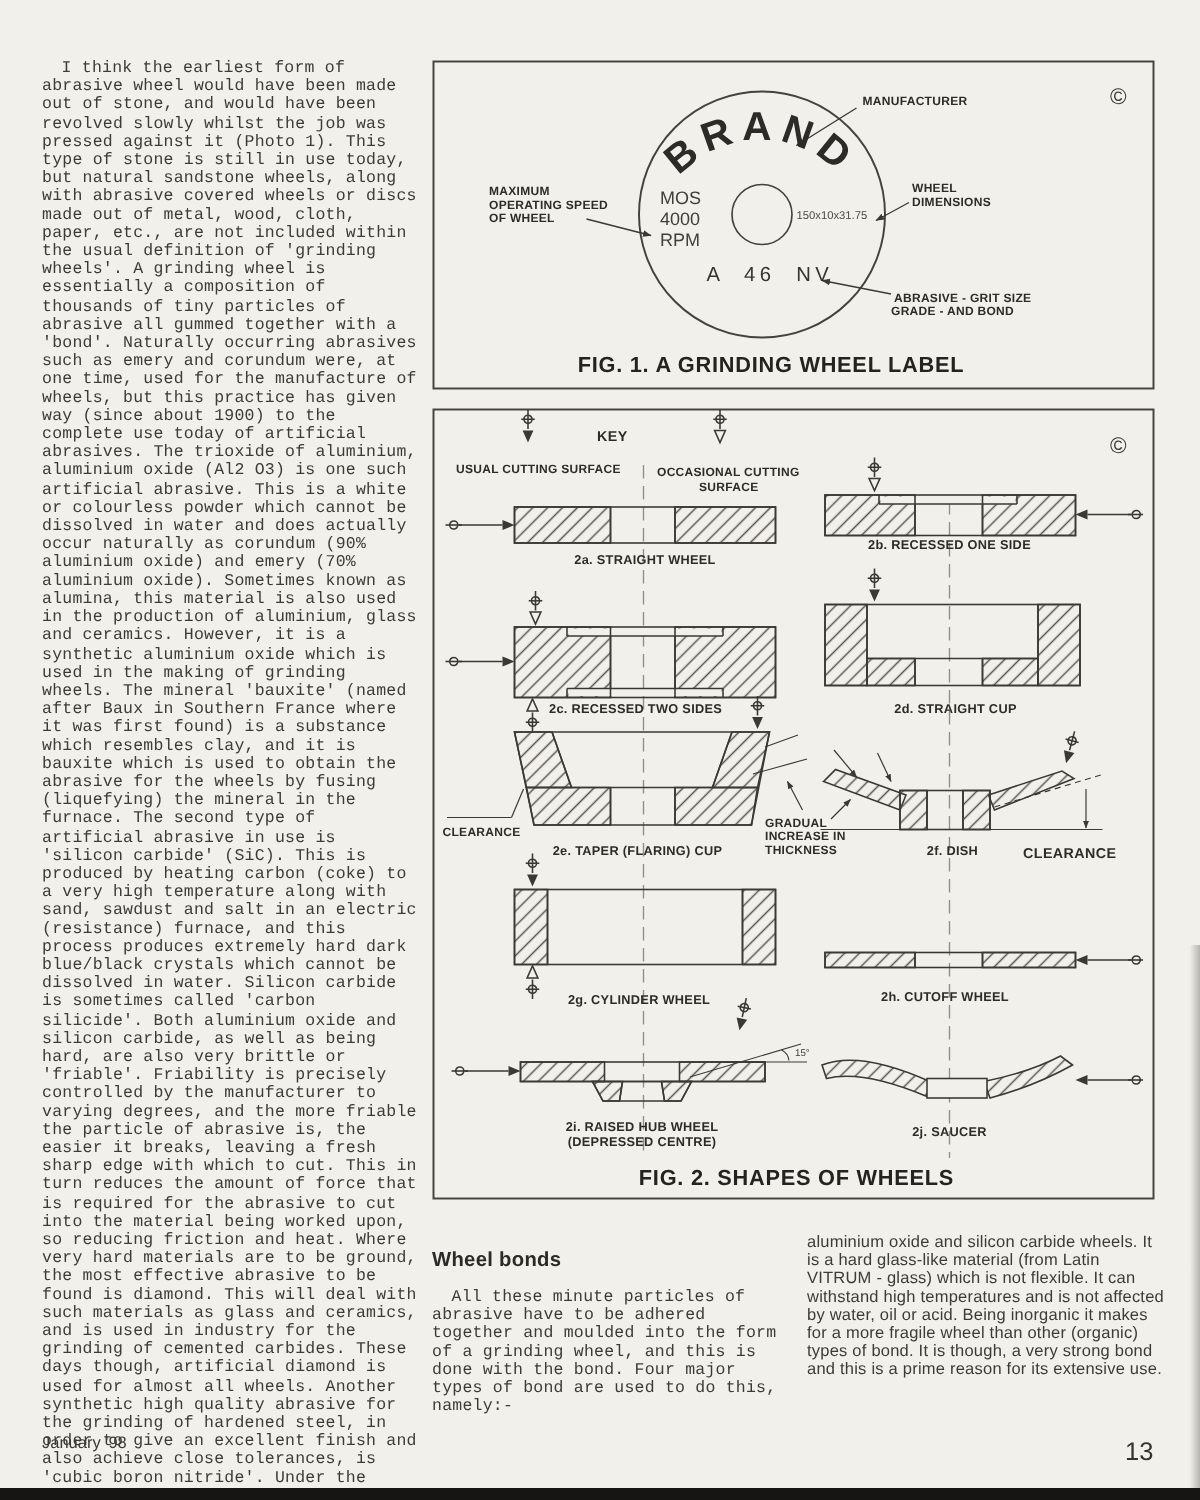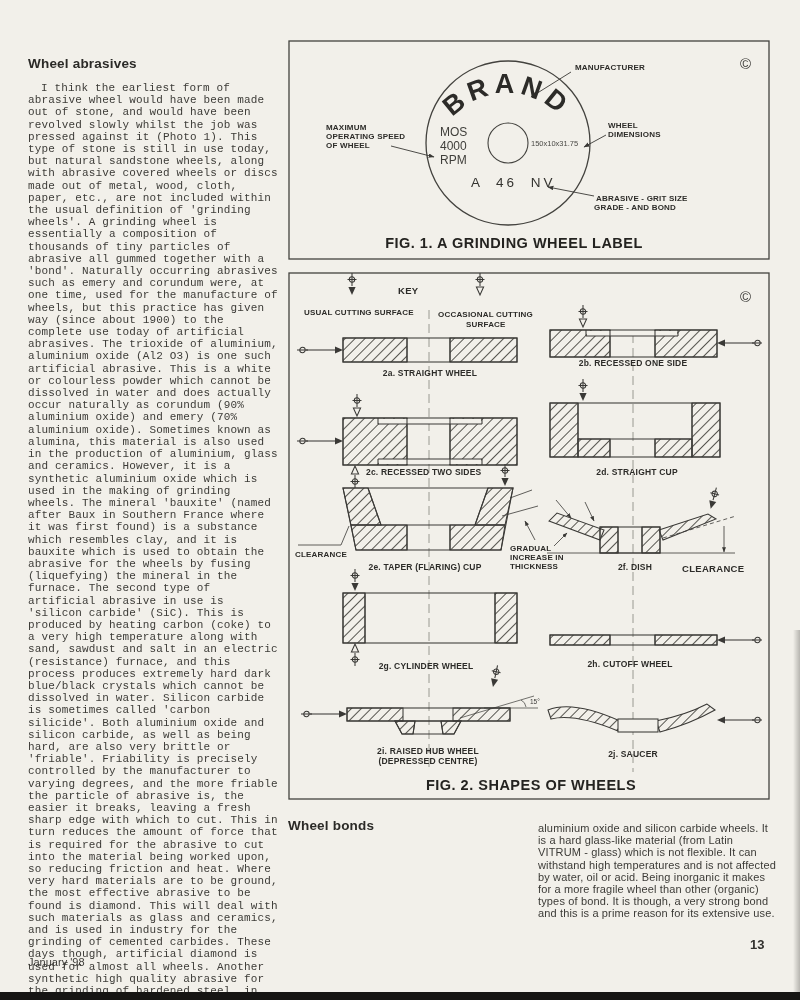--- a/index.html
+++ b/index.html
@@ -16,23 +16,23 @@
   .sec-head {
     font-size:13.5px; font-weight:bold; color:#2b2a27;
     margin:16px 0 11px 0; letter-spacing:0.2px;
   }
   .col-left { position:absolute; left:28px; top:40px; width:252px; }
   .fig1-panel { position:absolute; left:288px; top:40px; width:482px; height:220px; }
   .fig2-panel { position:absolute; left:288px; top:272px; width:482px; height:528px; }
   .bonds { position:absolute; left:288px; top:818px; width:490px; }
   .bonds-col1 { position:absolute; left:0; top:0; width:238px; }
   .bonds-col2 { position:absolute; left:250px; top:4px; width:239px; }
-  .bonds .sec-head { margin:0 0 12px 0; }
+  .bonds .sec-head { margin:14px 0 12px 0; }
   .footer-date { position:absolute; left:28px; top:956px; font-size:11px; color:#3c3b37; }
-  .page-num { position:absolute; left:750px; top:937px; font-size:13px; font-weight:bold; color:#33322f; }
+  .page-num { position:absolute; left:750px; top:958px; font-size:17px; font-weight:normal; color:#33322f; }
   .bottom-strip { position:absolute; left:0; top:992px; width:800px; height:8px; background:#161513; }
   .right-shadow { position:absolute; right:0; top:630px; width:7px; height:362px;
     background:linear-gradient(to left, rgba(45,44,40,0.30), rgba(45,44,40,0)); }
 
   
   svg text { stroke:none; }
   .fl  { font:bold 8px  "Liberation Sans", sans-serif; fill:#2d2c29; letter-spacing:0.2px; }
   .fl9 { font:bold 9.5px "Liberation Sans", sans-serif; fill:#2d2c29; letter-spacing:0.3px; }
   .fc  { font:bold 8.5px "Liberation Sans", sans-serif; fill:#2d2c29; letter-spacing:0.2px; }
   .ft  { font:bold 14.5px "Liberation Sans", sans-serif; fill:#242320; letter-spacing:0.5px; }
@@ -40,21 +40,20 @@
   .sm  { font:7.5px "Liberation Sans", sans-serif; fill:#4a4945; }
   .mk  { font:13.5px "Liberation Sans", sans-serif; fill:#353430; letter-spacing:3px; word-spacing:7px; }
   .cp  { font:15px "Liberation Sans", sans-serif; fill:#3a3936; }
   .brand { font:bold 27px "Liberation Sans", sans-serif; fill:#2c2b28; letter-spacing:5px; }
   .deg { font:6.5px "Liberation Sans", sans-serif; fill:#3a3936; }
 </style>
 </head>
 <body>
 
 <div class="col-left">
-  <div class="sec-head">Wheel abrasives</div>
   <div class="page-text indent">I think the earliest form of abrasive wheel would have been made out of stone, and would have been revolved slowly whilst the job was pressed against it (Photo 1). This type of stone is still in use today, but natural sandstone wheels, along with abrasive covered wheels or discs made out of metal, wood, cloth, paper, etc., are not included within the usual definition of 'grinding wheels'. A grinding wheel is essentially a composition of thousands of tiny particles of abrasive all gummed together with a 'bond'. Naturally occurring abrasives such as emery and corundum were, at one time, used for the manufacture of wheels, but this practice has given way (since about 1900) to the complete use today of artificial abrasives. The trioxide of aluminium, aluminium oxide (Al2 O3) is one such artificial abrasive. This is a white or colourless powder which cannot be dissolved in water and does actually occur naturally as corundum (90% aluminium oxide) and emery (70% aluminium oxide). Sometimes known as alumina, this material is also used in the production of aluminium, glass and ceramics. However, it is a synthetic aluminium oxide which is used in the making of grinding wheels. The mineral 'bauxite' (named after Baux in Southern France where it was first found) is a substance which resembles clay, and it is bauxite which is used to obtain the abrasive for the wheels by fusing (liquefying) the mineral in the furnace. The second type of artificial abrasive in use is 'silicon carbide' (SiC). This is produced by heating carbon (coke) to a very high temperature along with sand, sawdust and salt in an electric (resistance) furnace, and this process produces extremely hard dark blue/black crystals which cannot be dissolved in water. Silicon carbide is sometimes called 'carbon silicide'. Both aluminium oxide and silicon carbide, as well as being hard, are also very brittle or 'friable'. Friability is precisely controlled by the manufacturer to varying degrees, and the more friable the particle of abrasive is, the easier it breaks, leaving a fresh sharp edge with which to cut. This in turn reduces the amount of force that is required for the abrasive to cut into the material being worked upon, so reducing friction and heat. Where very hard materials are to be ground, the most effective abrasive to be found is diamond. This will deal with such materials as glass and ceramics, and is used in industry for the grinding of cemented carbides. These days though, artificial diamond is used for almost all wheels. Another synthetic high quality abrasive for the grinding of hardened steel, in order to give an excellent finish and also achieve close tolerances, is 'cubic boron nitride'. Under the trade name of 'Borazon', these wheels boast a prolonged service life and constitute an attractive option for the precision engineering industry. These two are, however, very specialist products, and are unlikely to concern model engineers.</div>
 </div>
 
 <div class="fig1-panel">
 <svg width="482" height="220" viewBox="0 0 482 220">
   <defs>
     <marker id="mA1" markerWidth="8" markerHeight="6" refX="6" refY="2.5" orient="auto">
       <path d="M0,0 L6.5,2.5 L0,5 Z" fill="#3a3936"></path>
     </marker>
     <path id="brandArc" d="M163,80 A72,72 0 0 1 275,80" fill="none"></path>
@@ -319,20 +318,21 @@
   <text class="fl" x="222" y="297">THICKNESS</text>
   <text class="deg" x="242" y="432">15°</text>
 
   <text class="ft" x="243" y="518" text-anchor="middle">FIG. 2. SHAPES OF WHEELS</text>
 </svg>
 </div>
 
 <div class="bonds">
   <div class="bonds-col1">
     <div class="sec-head">Wheel bonds</div>
+    <div class="page-text indent">All these minute particles of abrasive have to be adhered together and moulded into the form of a grinding wheel, and this is done with the bond. Four major types of bond are used to do this, namely:-</div>
   </div>
   <div class="bonds-col2">
     <div class="page-text">aluminium oxide and silicon carbide wheels. It is a hard glass-like material (from Latin VITRUM - glass) which is not flexible. It can withstand high temperatures and is not affected by water, oil or acid. Being inorganic it makes for a more fragile wheel than other (organic) types of bond. It is though, a very strong bond and this is a prime reason for its extensive use.</div>
   </div>
 </div>
 
 <div class="footer-date">January '98</div>
 <div class="page-num">13</div>
 <div class="right-shadow"></div>
 <div class="bottom-strip"></div>

